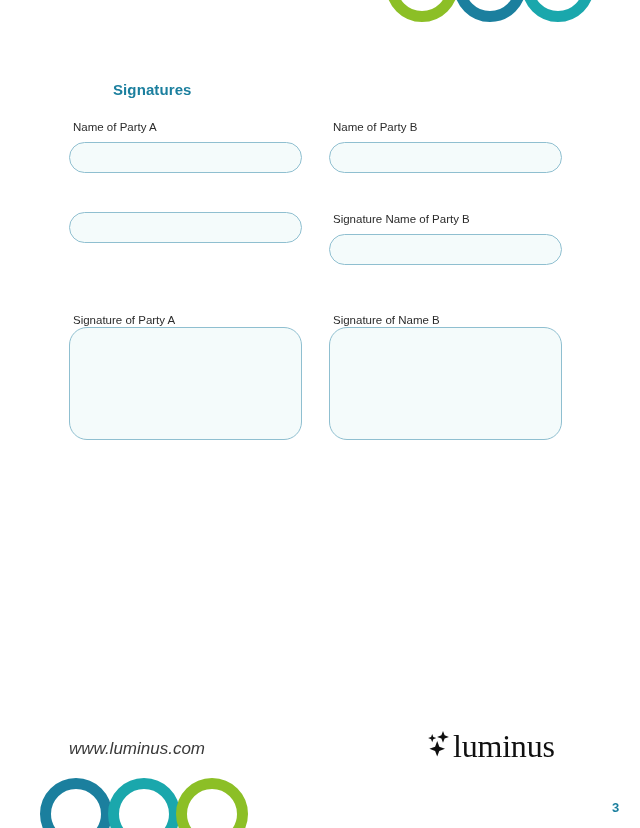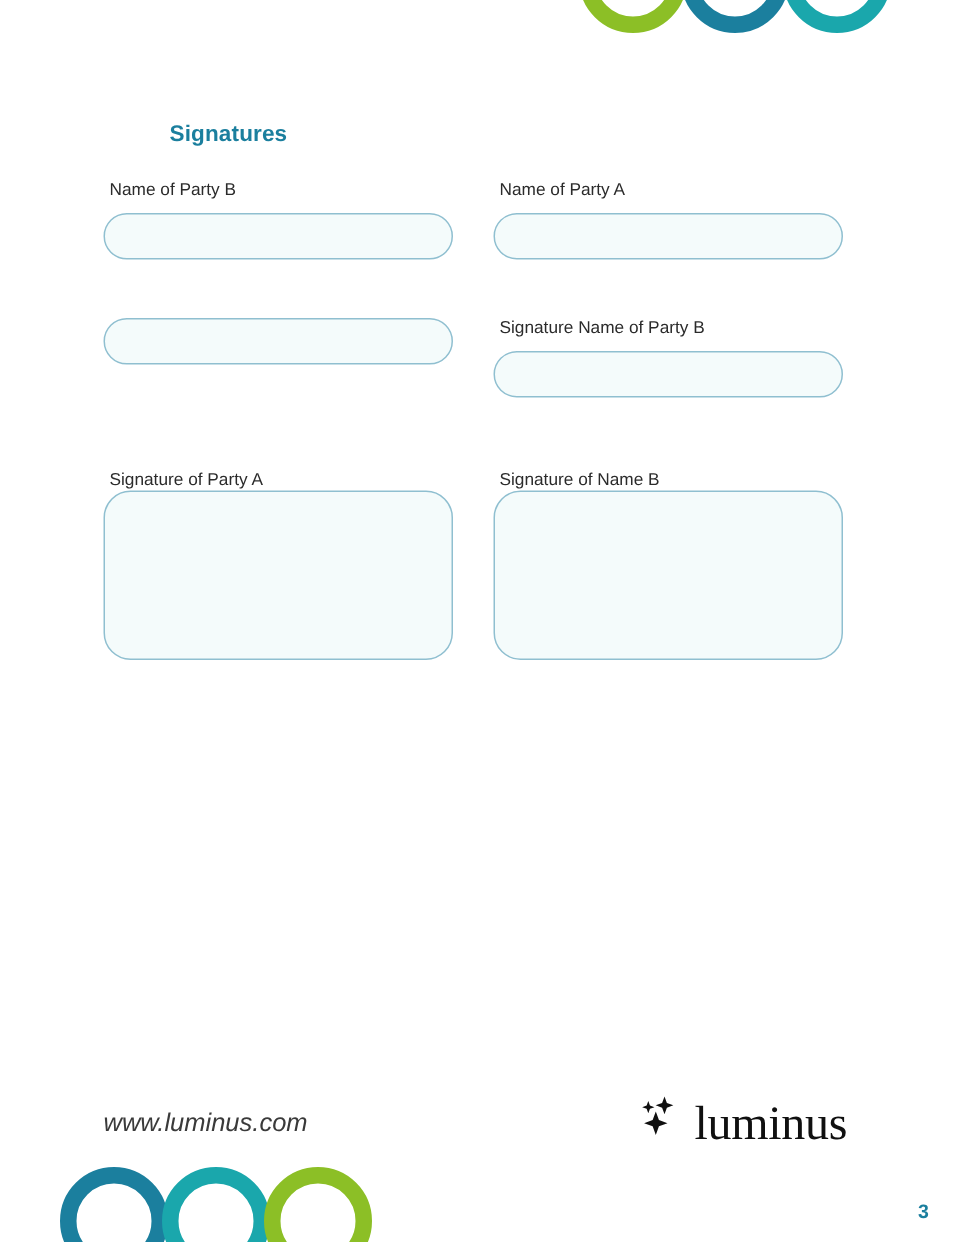--- a/index.html
+++ b/index.html
@@ -130,22 +130,22 @@
     top: 739px;
     font-size: 17px;
     color: #3a3a3a;
     font-style: italic;
   }
   .brand {
     position: absolute;
     left: 427px;
     top: 729px;
     display: flex;
-    align-items: flex-end;
-    gap: 10px;
+    align-items: center;
+    gap: 0;
   }
   .brand-mark { display: block; }
   .brand-word {
     font-family: "Liberation Serif", serif;
     font-size: 32px;
     line-height: 32px;
     font-weight: normal;
     color: #101010;
     letter-spacing: -0.2px;
   }
@@ -168,25 +168,25 @@
     <div class="ring" style="left:68px; top:0px; width:72px; height:72px; border:11px solid #1b7f9e;"></div>
     <div class="ring" style="left:136px; top:0px; width:72px; height:72px; border:11px solid #1aa7ac;"></div>
   </div>
 
   <div class="section-title">Signatures</div>
 
   <div class="form-area">
 
     <div class="field-row">
       <div class="field">
+        <div class="field-label">Name of Party A</div>
+        <input class="field-input" type="text" placeholder="" style="">
+      </div>
+      <div class="field">
         <div class="field-label">Name of Party B</div>
-        <input class="field-input" type="text" placeholder="" style="">
-      </div>
-      <div class="field">
-        <div class="field-label">Name of Party A</div>
         <input class="field-input" type="text" placeholder="" style="">
       </div>
     </div>
 
     <div class="row-gap-1"></div>
 
     <div class="field-row">
       <div class="field">
         <input class="field-input" type="text" placeholder="" style="">
       </div>

